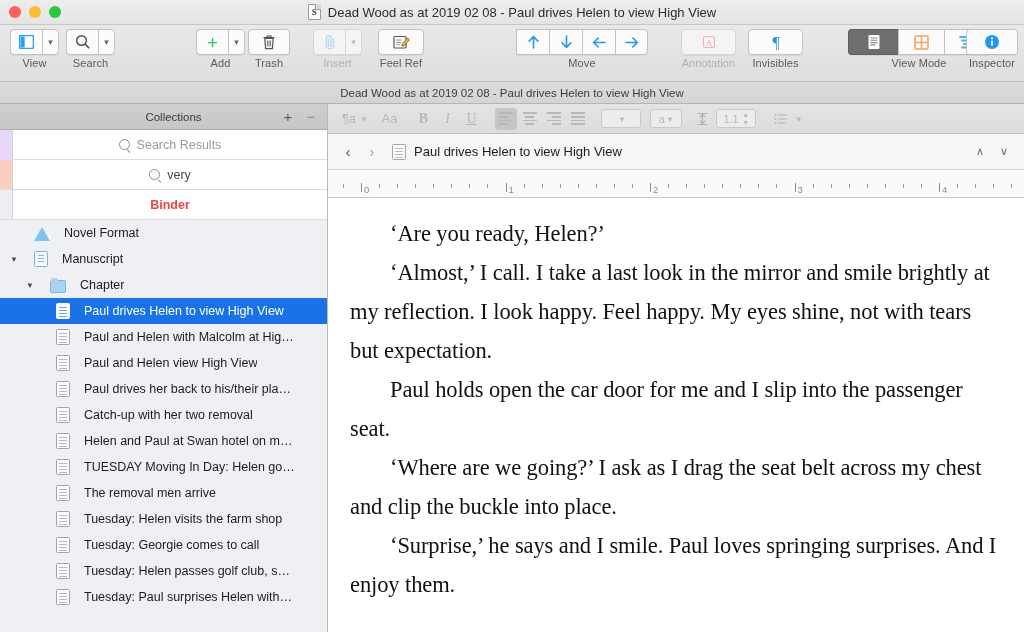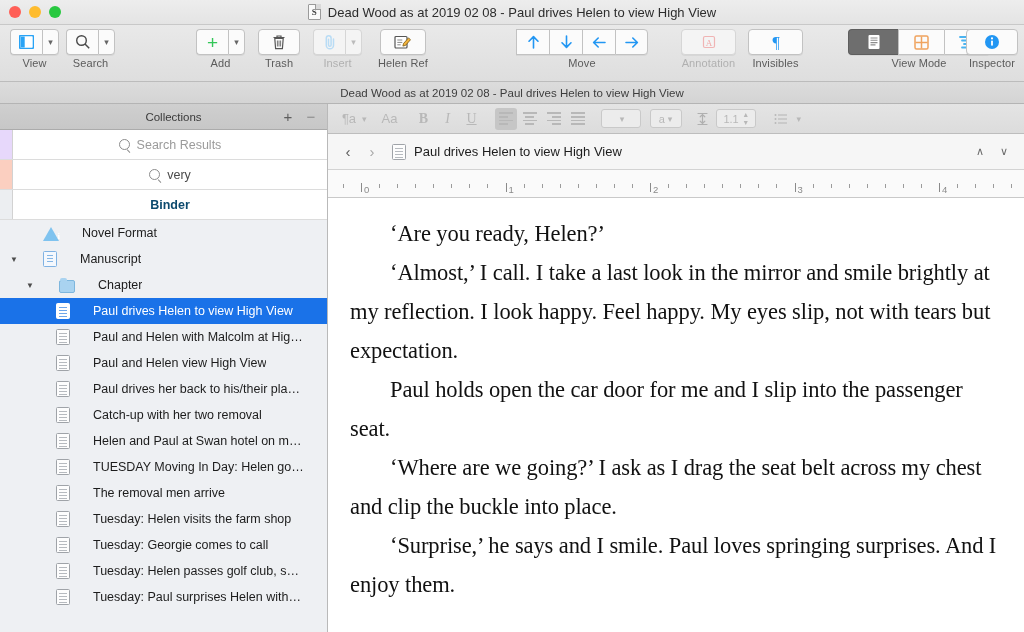--- a/index.html
+++ b/index.html
@@ -114,26 +114,26 @@
   .coll-strip { width: 13px; align-self: stretch; border-right: 1px solid #d2d2d2; }
   .coll-body { flex: 1; display: flex; align-items: center; justify-content: center; gap: 7px; }
   .mag {
     width: 11px; height: 11px; border: 1.4px solid #8c8c8c;
     border-radius: 50%; position: relative; flex: none;
   }
   .mag::after { content:""; position:absolute; width:1.4px; height:4px;
     background:#8c8c8c; right:-1px; bottom:-3.5px; transform:rotate(-45deg); }
   .coll-txt { font-size: 12.5px; color: #4a4a4a; }
   .coll-txt.grey { color: #9b9b9b; }
-  .coll-txt.bold { color: #0c4a6e; font-weight: bold; font-size: 12.5px; }
+  .coll-txt.bold { color: #ef4444; font-weight: bold; font-size: 12.5px; }
 
   .binder-list { flex: 1; overflow: hidden; background: #eef0f3; }
   .brow {
     height: 26px; display: flex; align-items: center;
-    padding-left: 8px; gap: 23px;
+    padding-left: 8px; gap: 14px;
   }
   .brow.selected { background: #1a72e8; }
   .brow .blabel {
     font-size: 12.5px; color: #1c1c1c; white-space: nowrap;
     overflow: hidden; text-overflow: ellipsis;
   }
   .brow.selected .blabel { color: #fff; }
   .disc { width: 12px; font-size: 8px; color: #4c4c4c; flex: none; text-align: center; }
   .disc.empty { visibility: hidden; }
   .ind1 { padding-left: 8px; }
@@ -279,21 +279,21 @@
       <div class="btn seg-l">
         <span class="plus-green">+</span>
       </div>
       <div class="btn seg-r">
         <span class="caret">▾</span>
       </div>
     </div>
     <div class="tb-label">Add</div>
   </div>
 
-  <div class="tb-group" style="left:258px">
+  <div class="tb-group" style="left:248px">
     <div class="tb-row">
       <div class="btn w-icon" style="width:42px">
         <svg width="14" height="16" viewBox="0 0 14 16">
           <path d="M1.5 3.5h11M5 3.5V2h4v1.5" fill="none" stroke="#555" stroke-width="1.2"></path>
           <path d="M2.8 4.5h8.4l-.8 10.2H3.6z" fill="none" stroke="#555" stroke-width="1.2"></path>
           <path d="M5.4 6.5v6M7 6.5v6M8.6 6.5v6" stroke="#777" stroke-width="1"></path>
         </svg>
       </div>
     </div>
     <div class="tb-label">Trash</div>
@@ -316,21 +316,21 @@
   <div class="tb-group" style="left:378px">
     <div class="tb-row">
       <div class="btn w-icon" style="width:46px">
         <svg width="17" height="16" viewBox="0 0 17 16">
           <rect x="1" y="2.5" width="12" height="11.5" rx="1" fill="#fff" stroke="#555" stroke-width="1.2"></rect>
           <path d="M3.3 6h5M3.3 8.4h5M3.3 10.8h3.4" stroke="#888" stroke-width="1"></path>
           <path d="M9.5 9.5l5-5.6 2 1.8-5 5.7-2.6.7z" fill="#f2b33d" stroke="#7a5b12" stroke-width=".8"></path>
         </svg>
       </div>
     </div>
-    <div class="tb-label">Helen Ref</div>
+    <div class="tb-label">Feel Ref</div>
   </div>
 
   <div class="tb-group" style="left:516px">
     <div class="tb-row">
       <div class="btn seg-m" style="width:33px">
         <svg width="15" height="16" viewBox="0 0 15 16">
           <path d="M7.5 14V3M3 7.2L7.5 2.6 12 7.2" fill="none" stroke="#2196f3" stroke-width="1.6" stroke-linecap="round" stroke-linejoin="round"></path>
         </svg>
       </div>
       <div class="btn seg-m" style="width:33px">
@@ -651,20 +651,20 @@
         <div class="tick min" style="left: 574.875px;"></div>
         <div class="tick min" style="left: 592.938px;"></div>
         <div class="tick min" style="left: 629.062px;"></div>
         <div class="tick min" style="left: 647.125px;"></div>
         <div class="tick min" style="left: 665.188px;"></div>
         <div class="tick min" style="left: 683.25px;"></div>
       </div>
 
     <div class="page">
       <p class="para">‘Are you ready, Helen?’</p>
-      <p class="para">‘Almost,’ I call. I take a last look in the mirror and smile brightly at my reflection. I look happy. Feel happy. My eyes slip, not with tears but expectation.</p>
+      <p class="para">‘Almost,’ I call. I take a last look in the mirror and smile brightly at my reflection. I look happy. Feel happy. My eyes shine, not with tears but expectation.</p>
       <p class="para">Paul holds open the car door for me and I slip into the passenger seat.</p>
       <p class="para">‘Where are we going?’ I ask as I drag the seat belt across my chest and clip the buckle into place.</p>
       <p class="para">‘Surprise,’ he says and I smile. Paul loves springing surprises. And I enjoy them.</p>
     </div>
 
   </div>
 </div>
 
 </body></html>

